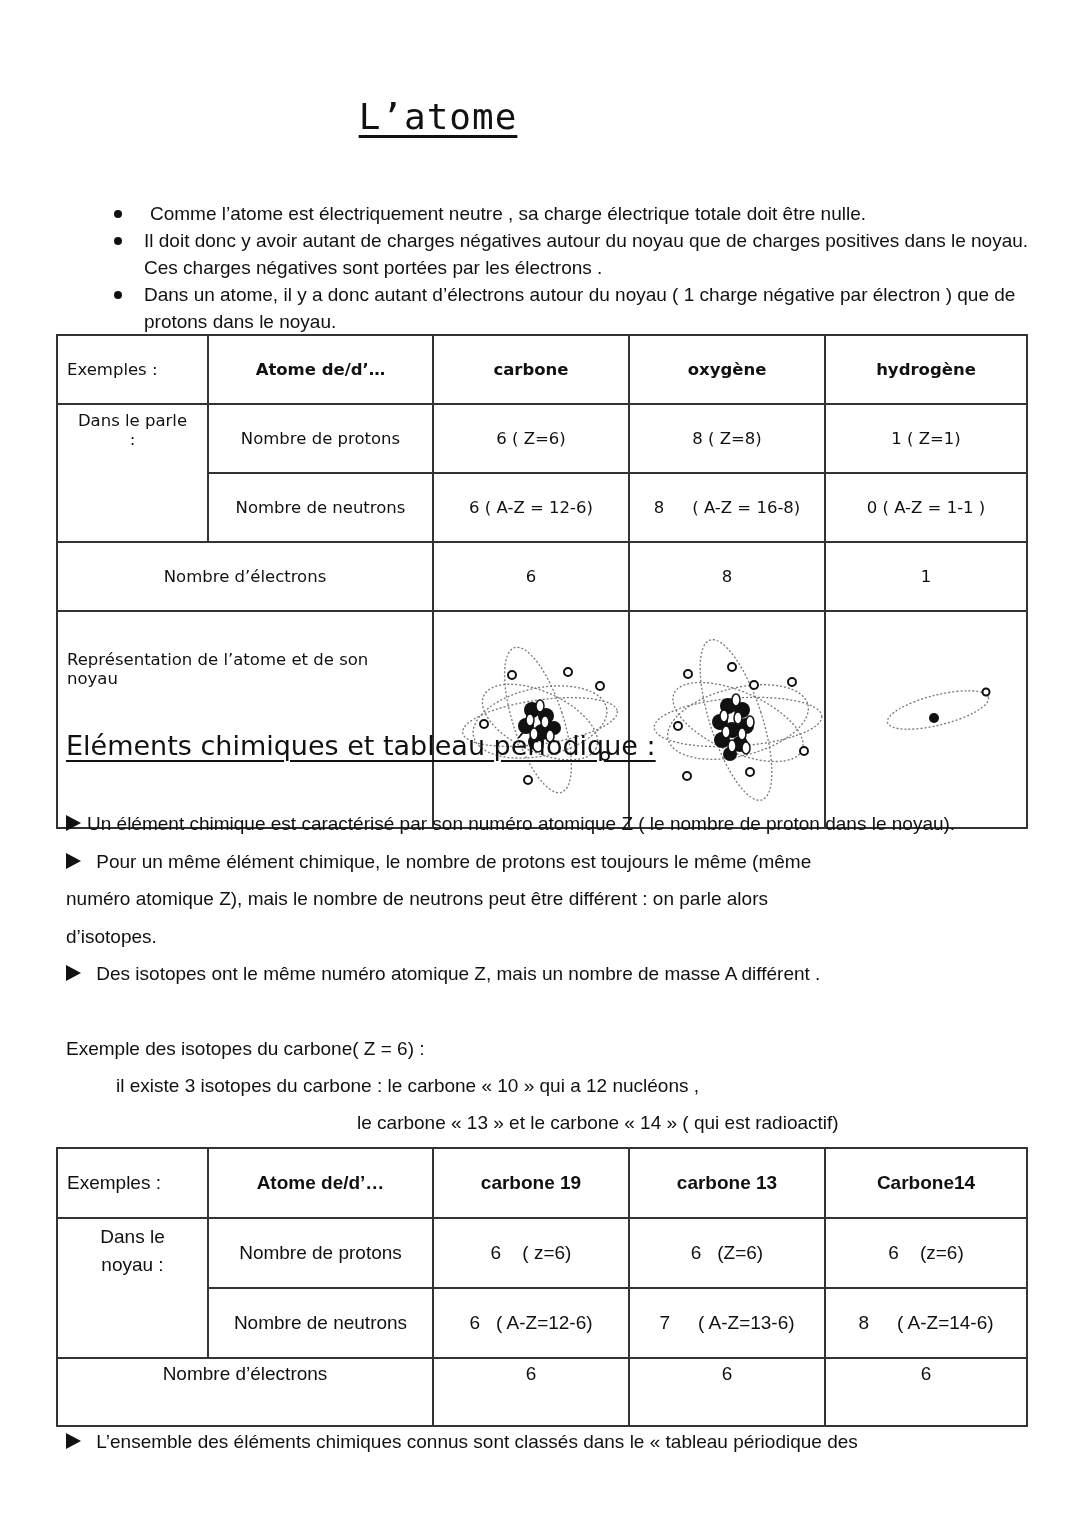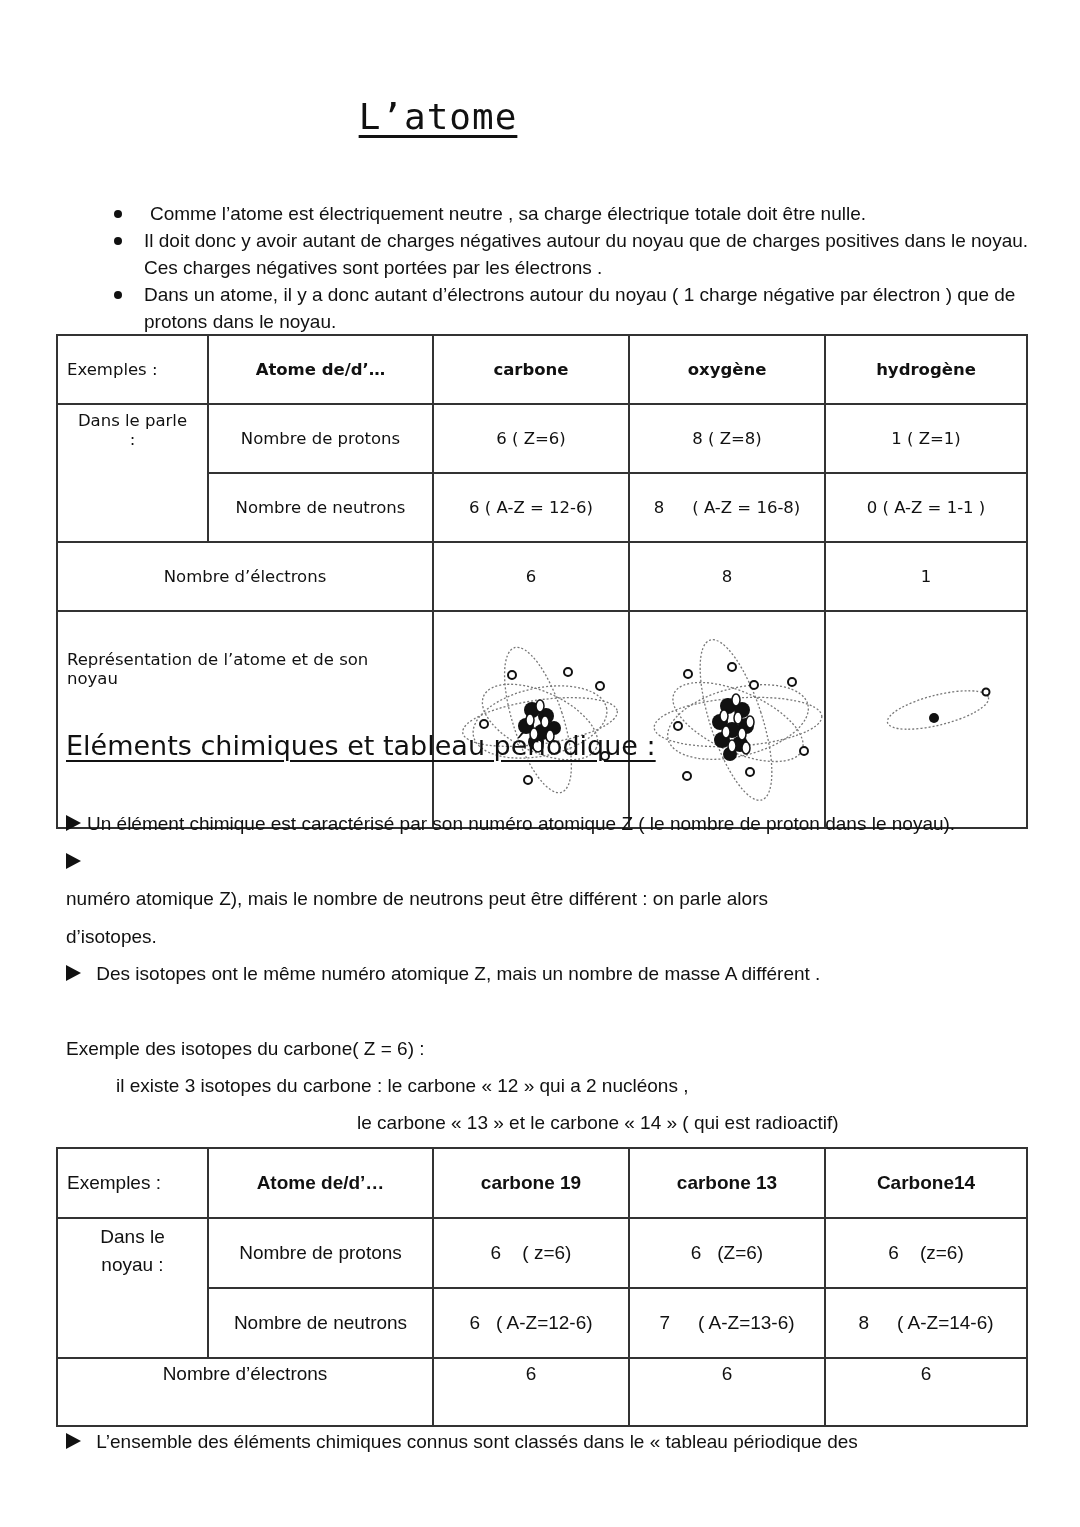--- a/index.html
+++ b/index.html
@@ -172,28 +172,28 @@
       </svg>
     </td>
   </tr>
 </tbody>
   </table>
 
 <div class="abs h2"> Eléments chimiques et tableau périodique :</div>
 
 <div class="abs para p1">
   <div><span class="arrow" style="margin-right:6px"></span><span>Un élément chimique est caractérisé par son numéro atomique   Z ( le nombre de proton dans le noyau).</span></div>
-  <div><span class="arrow"></span></div>
+  <div><span class="arrow"></span><span> Pour un même élément chimique, le nombre de    protons    est toujours le même (même</span></div>
   <div>numéro atomique Z), mais le nombre de neutrons peut être différent : on parle alors</div>
   <div>d’isotopes.</div>
   <div><span class="arrow"></span><span> Des isotopes ont le même numéro atomique Z, mais un nombre de masse  A différent .</span></div>
 </div>
 
 <div class="abs t-text" style="left:66px;top:1030px">Exemple des isotopes du carbone( Z = 6) :</div>
-<div class="abs t-text" style="left:116px;top:1067px">il existe 3 isotopes du carbone : le carbone « 12 » qui a 2 nucléons ,</div>
+<div class="abs t-text" style="left:116px;top:1067px">il existe 3 isotopes du carbone : le carbone « 10 » qui a 12 nucléons ,</div>
 <div class="abs t-text" style="left:357px;top:1104px">le carbone « 13 » et le carbone « 14 » ( qui est radioactif)</div>
 
 <table class="grid t2">
   <colgroup>
       <col style="width:151px">
       <col style="width:225px">
       <col style="width:196px">
       <col style="width:196px">
       <col style="width:202px">
     </colgroup>

